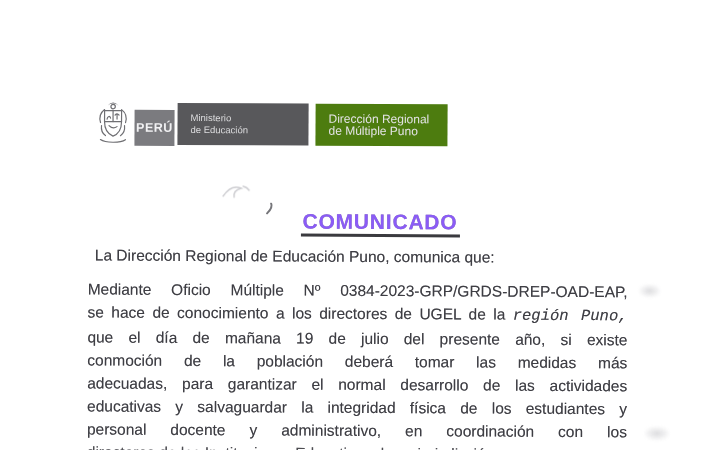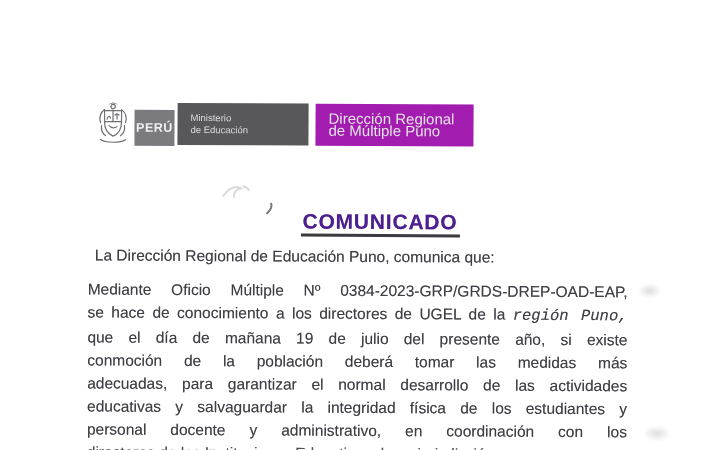--- a/index.html
+++ b/index.html
@@ -19,28 +19,28 @@
   }
   .peru-box{
     left:134px;top:111px;width:40px;height:36px;background:#7b7b7f;
     align-items:center;font-size:12.5px;font-weight:bold;letter-spacing:.5px;color:#f1f1f3;
   }
   .ministry-box{
     left:177px;top:104px;width:131px;height:42px;background:#58585b;
     padding-left:13px;font-size:9.5px;line-height:12px;color:#dcdcde;
   }
   .region-box{
-    left:315px;top:104px;width:158px;height:42px;background:#a21caf;
-    padding-left:13px;font-size:15px;line-height:12px;color:#e3e3e5;
+    left:315px;top:104px;width:132px;height:42px;background:#4d7c0f;
+    padding-left:13px;font-size:12px;line-height:12px;color:#e3e3e5;
   }
 
   
   .title-row{position:absolute;left:0;top:200px;width:100%;text-align:center;margin:0;}
   .title-text{
-    font-size:21px;font-weight:bold;letter-spacing:.8px;color:#4c1d95;
+    font-size:21px;font-weight:bold;letter-spacing:.8px;color:#8b5cf6;
     border-bottom:3px solid #3a3a3f;padding:0 2px 1px 2px;
     text-shadow:0 0 .6px rgba(56,56,61,.55);
   }
 
   
   .body-block{
     position:absolute;left:88px;top:245px;width:540px;
     font-size:15.5px;color:#3e3e44;line-height:23px;
     text-shadow:0 0 .6px rgba(62,62,68,.5);
   }

